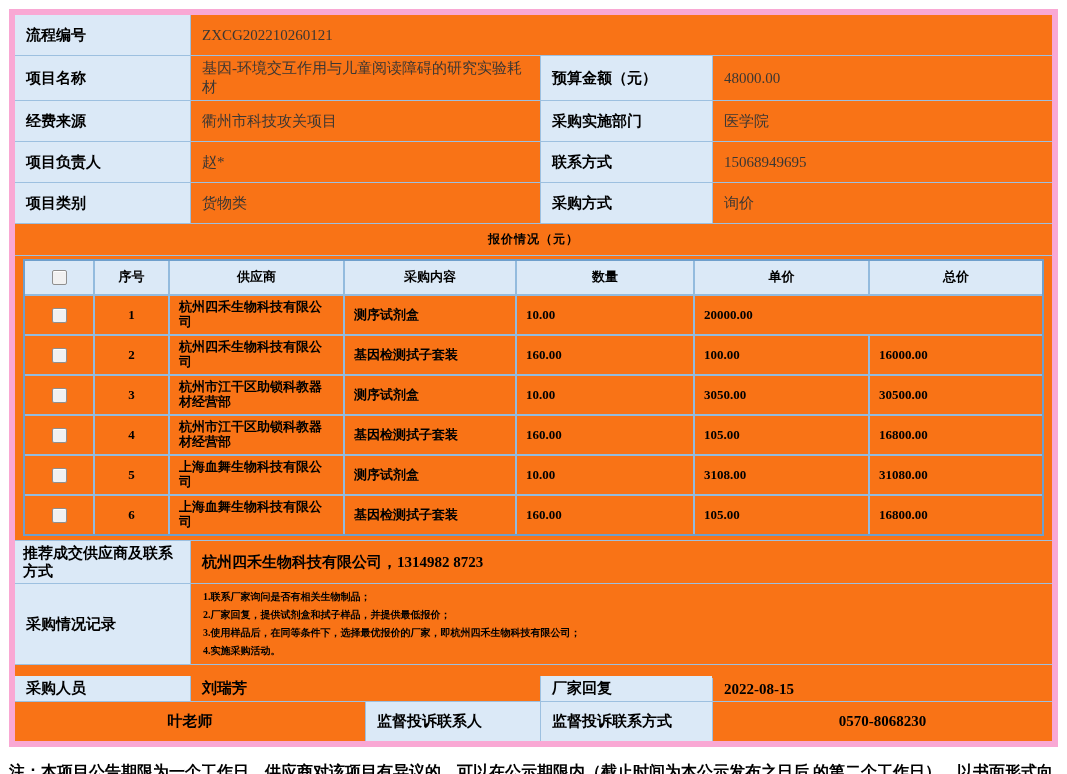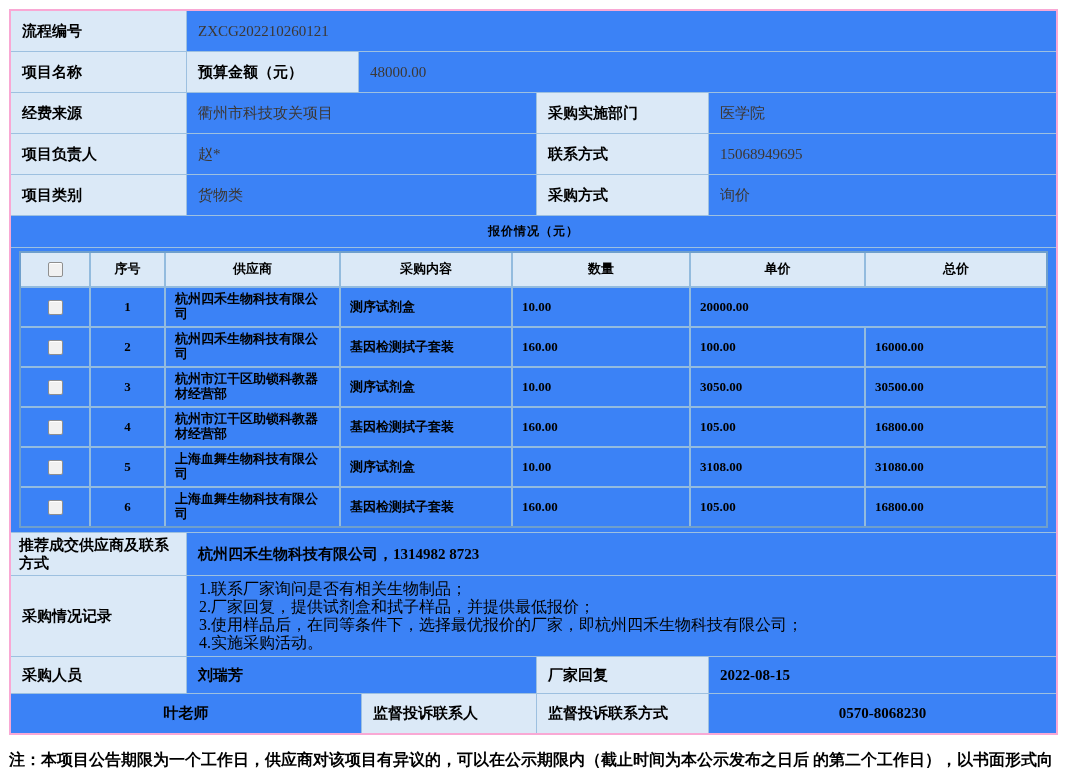--- a/index.html
+++ b/index.html
@@ -3,21 +3,21 @@
 <meta charset="utf-8">
 <style>
   html,body{margin:0;padding:0;}
   body{
     width:1067px;height:774px;background:#ffffff;
     font-family:"Liberation Serif","DejaVu Serif",serif;color:#000;
     position:relative;overflow:hidden;
   }
   .doc{position:absolute;left:9px;top:9px;width:1049px;}
   
-  .tbl{border:2px solid #f9a8d4;background:#3b82f6;}
+  .tbl{border:6px solid #f9a8d4;background:#f97316;}
   .r{display:flex;border-top:1px solid #9dc0e0;align-items:stretch;}
   .r.first{border-top:none;}
   .c{box-sizing:border-box;display:flex;align-items:center;padding:3px 11px;font-size:15px;}
   .c + .c{border-left:1px solid #9dc0e0;}
   .lab{width:175px;background:#dbe9f7;font-weight:bold;flex:none;}
   .lab2{width:172px;background:#dbe9f7;font-weight:bold;flex:none;}
   .val{width:350px;color:#3c3733;flex:none;}
   .valwide{flex:1;color:#3c3733;}
   .rh{min-height:40px;}
   
@@ -37,41 +37,42 @@
   .w-sup{width:175px;flex:none;}
   .w-con{width:172px;flex:none;}
   .w-qty{width:178px;flex:none;}
   .w-price{width:175px;flex:none;}
   .w-total{flex:1;}
   .cb{width:13px;height:13px;background:#f1f1f1;border:1px solid #8f8f8f;
       border-radius:2px;box-shadow:inset 0 1px 0 #fff;cursor:pointer;flex:none;}
   
   .record-val{flex:1;display:block;padding:4px 12px;box-sizing:border-box;
               border-left:1px solid #9dc0e0;}
-  .record-val div{font-weight:normal;font-size:16px;line-height:18px;}
+  .record-val div{font-weight:bold;font-size:10px;line-height:18px;}
   .bold-val{font-weight:bold;color:#000;}
   .center{justify-content:center;}
   .rec-row{min-height:74px;}
-  .short-row{min-height:36px;}
+  .short-row{min-height:36px;align-items:flex-end;}
   .sup-row{min-height:39px;}
   
   .note{margin:13px 1px 0 0;font-weight:bold;font-size:16px;line-height:1.45;}
 </style>
 </head>
 <body>
 
 <div class="doc">
   <div class="tbl">
 
     <div class="r first rh">
       <div class="c lab">流程编号</div>
       <div class="c valwide">ZXCG202210260121</div>
     </div>
     <div class="r rh">
       <div class="c lab">项目名称</div>
+      <div class="c val">基因-环境交互作用与儿童阅读障碍的研究实验耗材</div>
       <div class="c lab2">预算金额（元）</div>
       <div class="c valwide">48000.00</div>
     </div>
     <div class="r rh">
       <div class="c lab">经费来源</div>
       <div class="c val">衢州市科技攻关项目</div>
       <div class="c lab2">采购实施部门</div>
       <div class="c valwide">医学院</div>
     </div>
     <div class="r rh">

